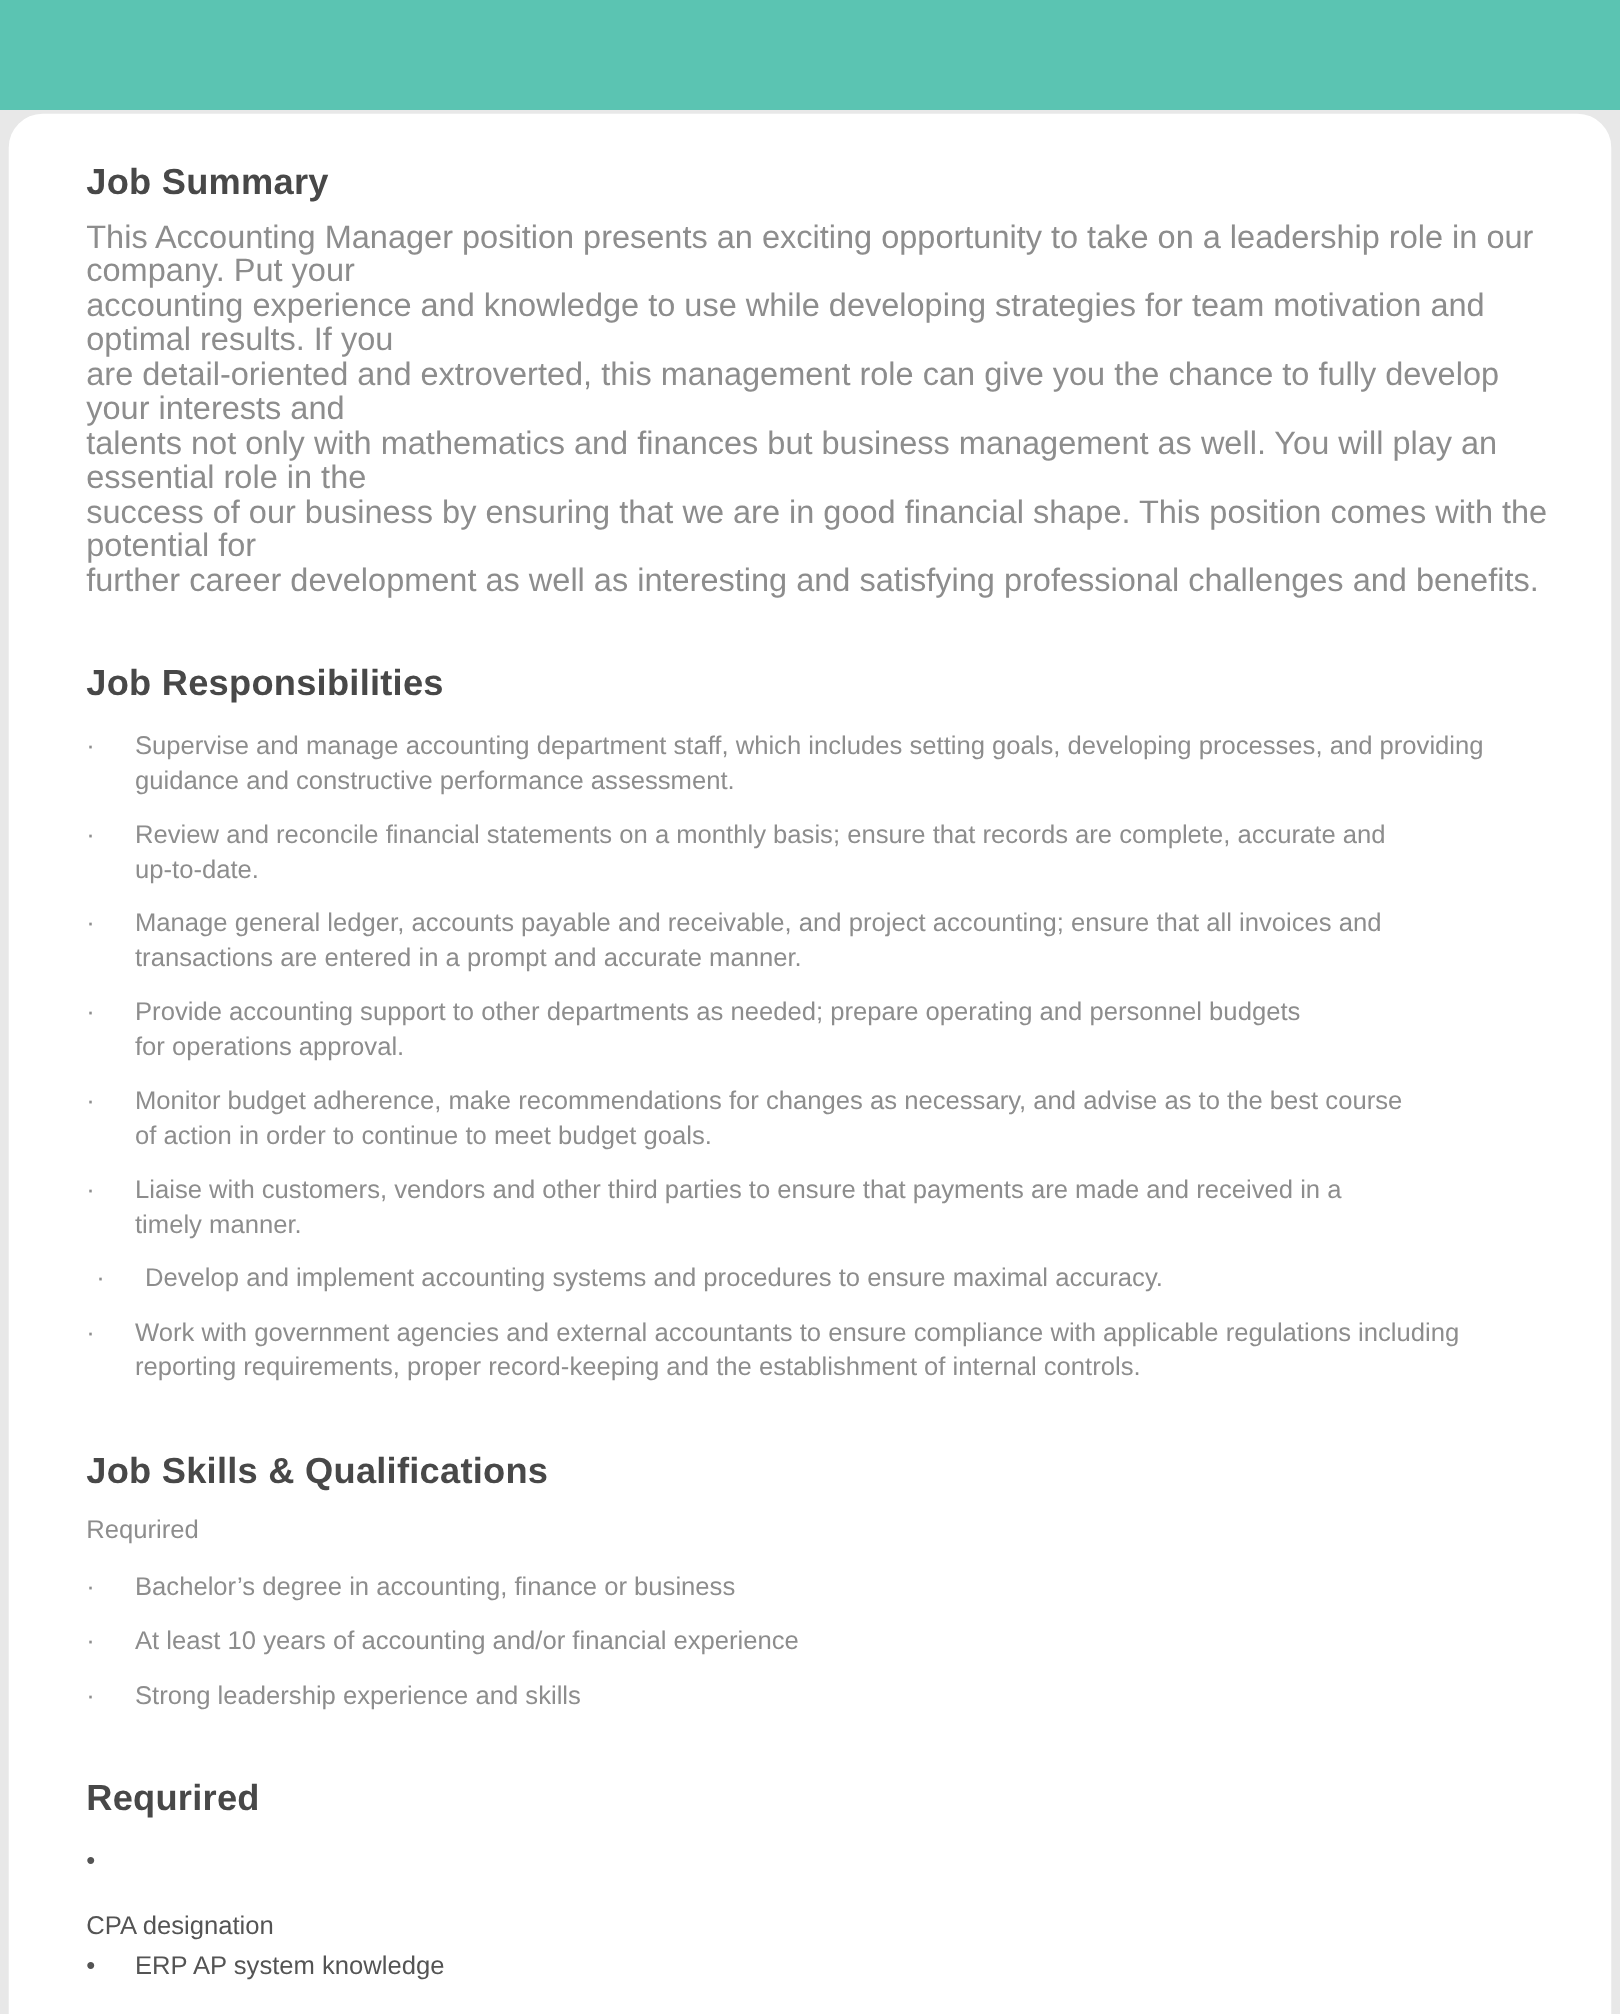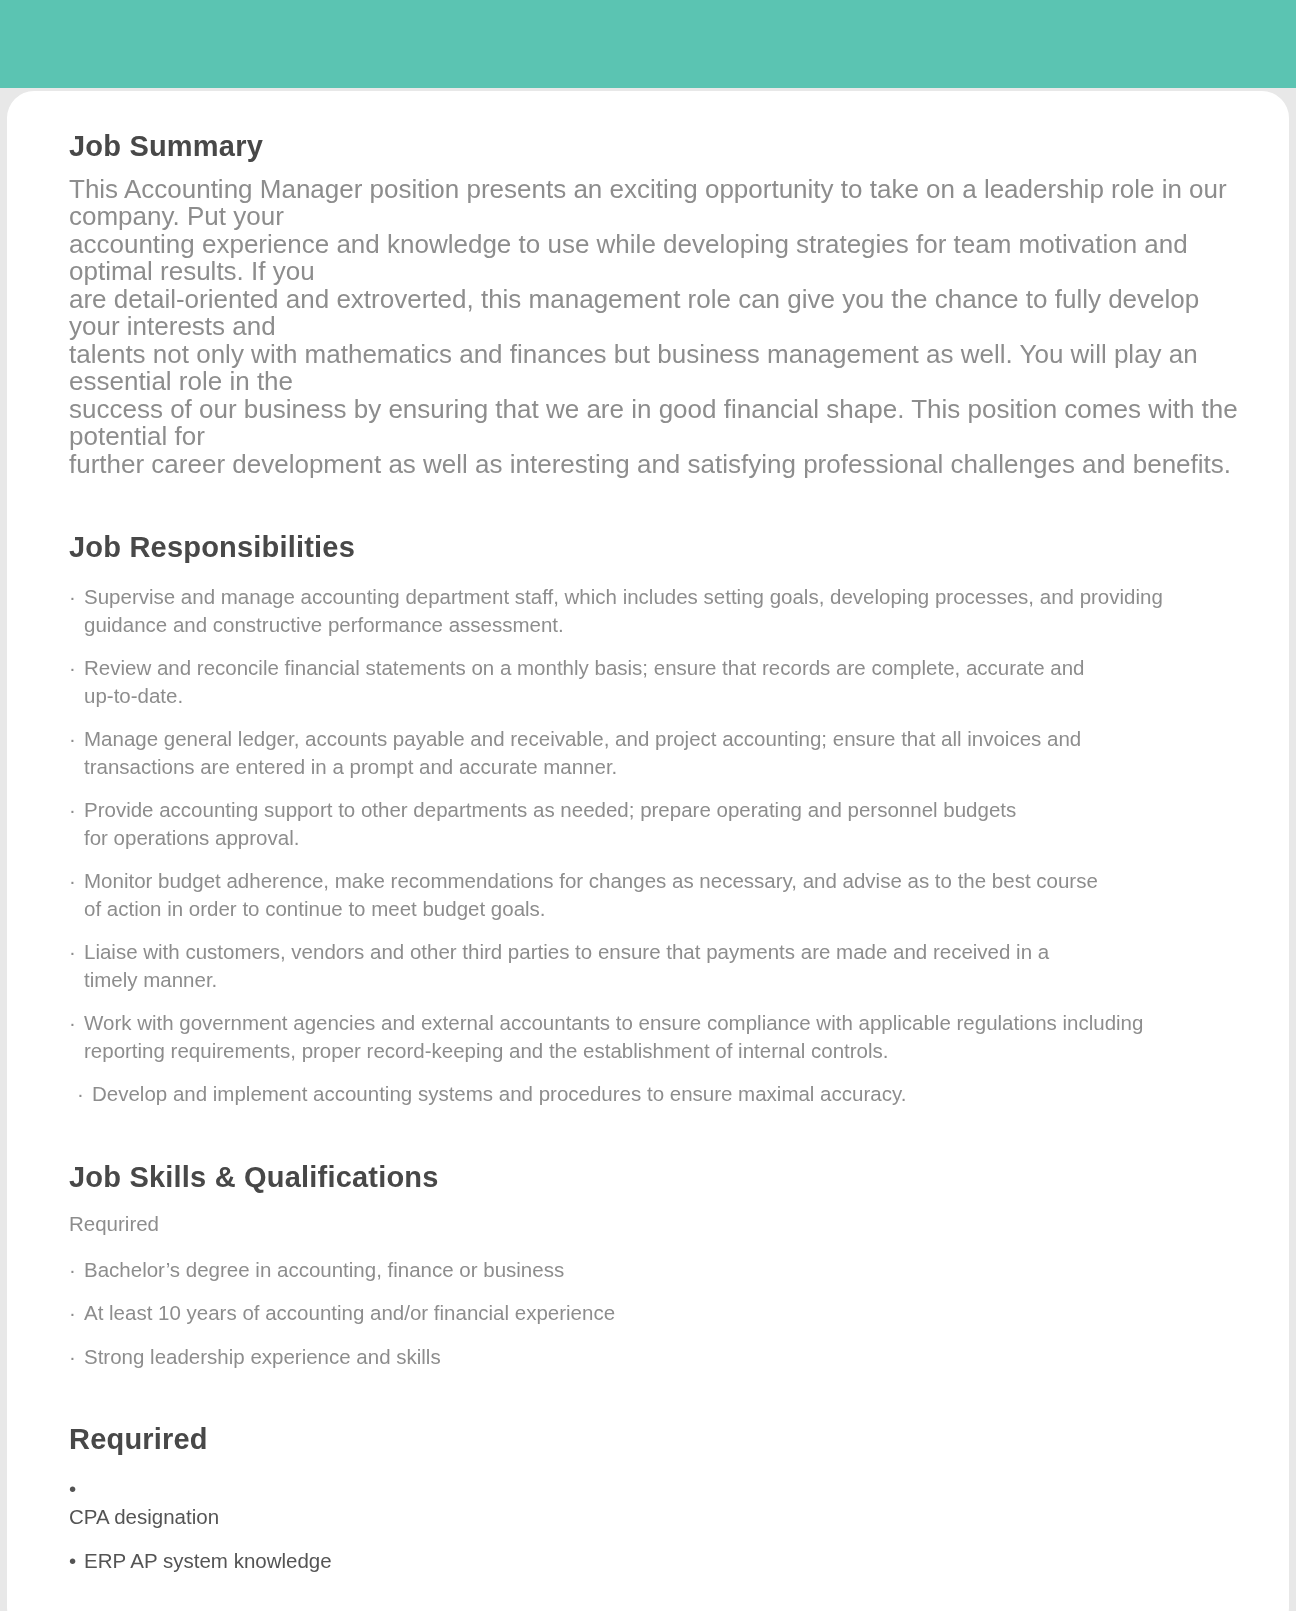--- a/index.html
+++ b/index.html
@@ -48,33 +48,34 @@
     white-space:pre-line;
     max-width:1190px;
   }
   .list{margin-top:18px;max-width:1190px;}
   .li{
     display:flex;
     font-size:20.5px;
     line-height:27.5px;
     color:var(--body-text);
     margin-top:16px;
+    gap:24px;
   }
   .li:first-child{margin-top:0;}
   .bullet{flex:0 0 15px;}
   .bullet::before{content:"·";}
   .li-text{white-space:pre-line;}
   .li.indent-sm{padding-left:8px;}
   .subtitle{
     margin-top:16px;
     font-size:20.5px;
     line-height:27.5px;
     color:var(--body-text);
   }
-  .preferred-list .li{color:var(--dark-text);margin-top:17px;}
+  .preferred-list .li{color:var(--dark-text);margin-top:5px;}
   .preferred-list .li:first-child{margin-top:0;flex-direction:column;}
   .preferred-list .bullet::before{content:"•";}
 </style>
 </head>
 <body>
 
 <div class="header-bar"></div>
 
 <div class="page">
 
@@ -114,28 +115,28 @@
       <div class="li">
         <span class="bullet"></span>
         <span class="li-text">Monitor budget adherence, make recommendations for changes as necessary, and advise as to the best course
 of action in order to continue to meet budget goals.</span>
       </div>
       <div class="li">
         <span class="bullet"></span>
         <span class="li-text">Liaise with customers, vendors and other third parties to ensure that payments are made and received in a
 timely manner.</span>
       </div>
+      <div class="li indent-sm">
+        <span class="bullet"></span>
+        <span class="li-text">Develop and implement accounting systems and procedures to ensure maximal accuracy.</span>
+      </div>
       <div class="li">
         <span class="bullet"></span>
         <span class="li-text">Work with government agencies and external accountants to ensure compliance with applicable regulations including
 reporting requirements, proper record-keeping and the establishment of internal controls.</span>
-      </div>
-      <div class="li indent-sm">
-        <span class="bullet"></span>
-        <span class="li-text">Develop and implement accounting systems and procedures to ensure maximal accuracy.</span>
       </div>
     </div>
   </div>
 
   <div class="section">
     <h1 class="section-title">Job Skills &amp; Qualifications</h1>
     <div class="subtitle">Requrired</div>
     <div class="list">
       <div class="li">
         <span class="bullet"></span>

